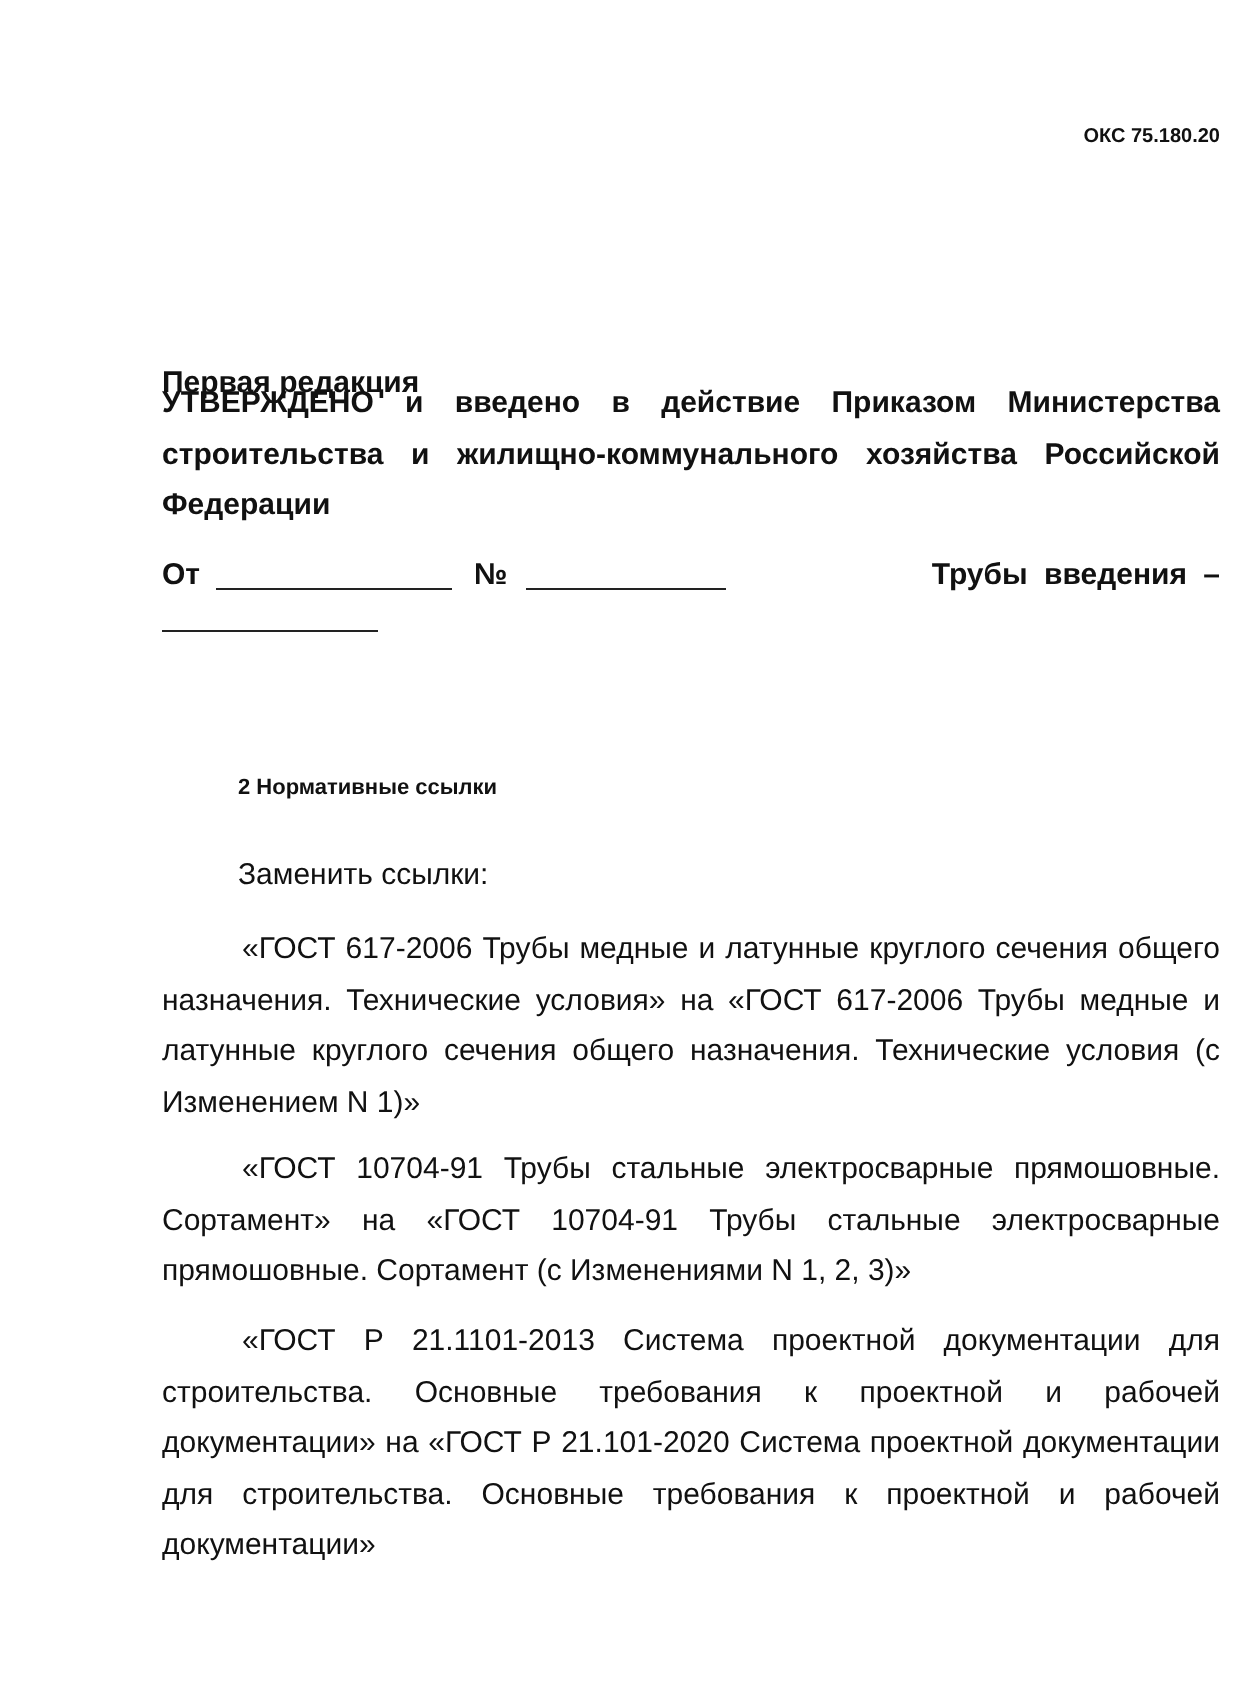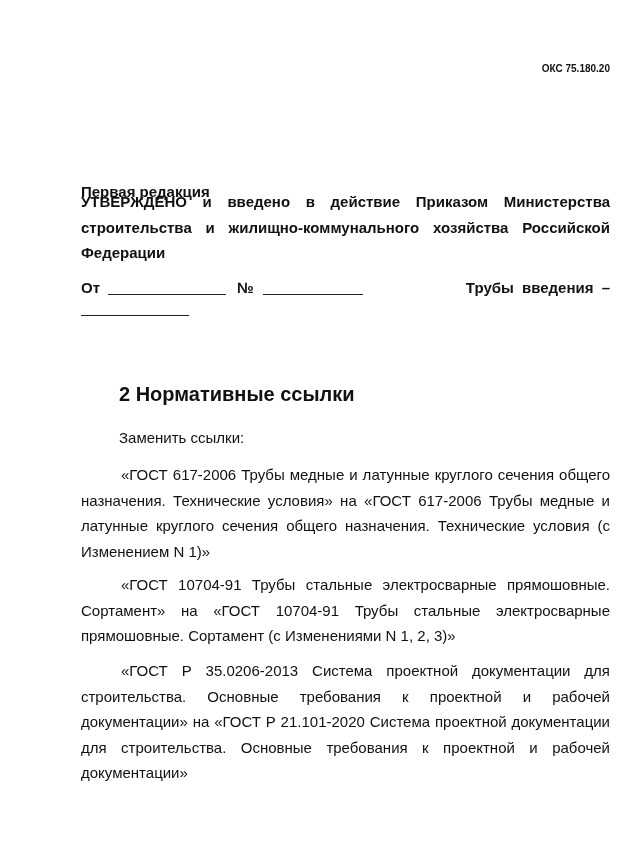--- a/index.html
+++ b/index.html
@@ -76,21 +76,21 @@
       top: 301px;
       width: 108px;
       height: 14px;
       border-bottom: 1px solid #222;
     }
 
     .section-title {
       position: absolute;
       left: 119px;
       top: 384px;
-      font-size: 20px;
+      font-size: 11px;
       font-weight: bold;
       line-height: 20px;
     }
     .replace-label {
       position: absolute;
       left: 119px;
       top: 428px;
       font-size: 15px;
       line-height: 20px;
       text-align: right;
@@ -126,16 +126,16 @@
 
   <div class="block justify indent ref" style="top:462px;">
     <p>«ГОСТ 617-2006 Трубы медные и латунные круглого сечения общего назначения. Технические условия» на «ГОСТ 617-2006 Трубы медные и латунные круглого сечения общего назначения. Технические условия (с Изменением N 1)»</p>
   </div>
 
   <div class="block justify indent ref" style="top:572px;">
     <p>«ГОСТ 10704-91 Трубы стальные электросварные прямошовные. Сортамент» на «ГОСТ 10704-91 Трубы стальные электросварные прямошовные. Сортамент (с Изменениями N 1, 2, 3)»</p>
   </div>
 
   <div class="block justify indent ref" style="top:658px;">
-    <p>«ГОСТ Р 35.0206-2013 Система проектной документации для строительства. Основные требования к проектной и рабочей документации» на «ГОСТ Р 21.101-2020 Система проектной документации для строительства. Основные требования к проектной и рабочей документации»</p>
+    <p>«ГОСТ Р 21.1101-2013 Система проектной документации для строительства. Основные требования к проектной и рабочей документации» на «ГОСТ Р 21.101-2020 Система проектной документации для строительства. Основные требования к проектной и рабочей документации»</p>
   </div>
 
 </div>
 
 </body></html>

